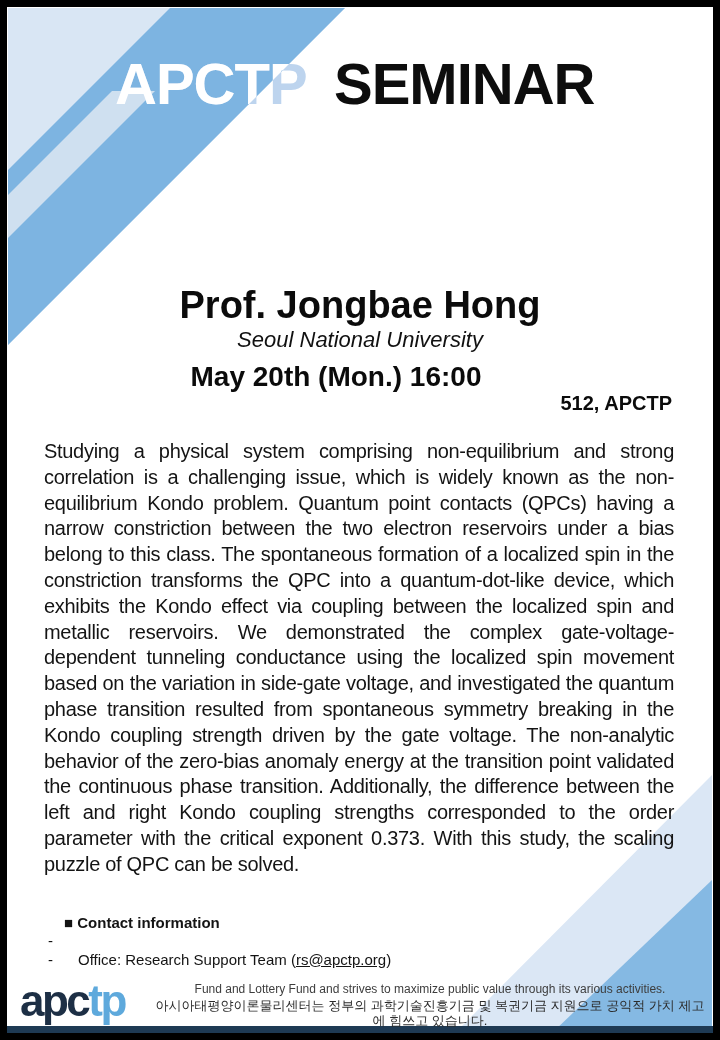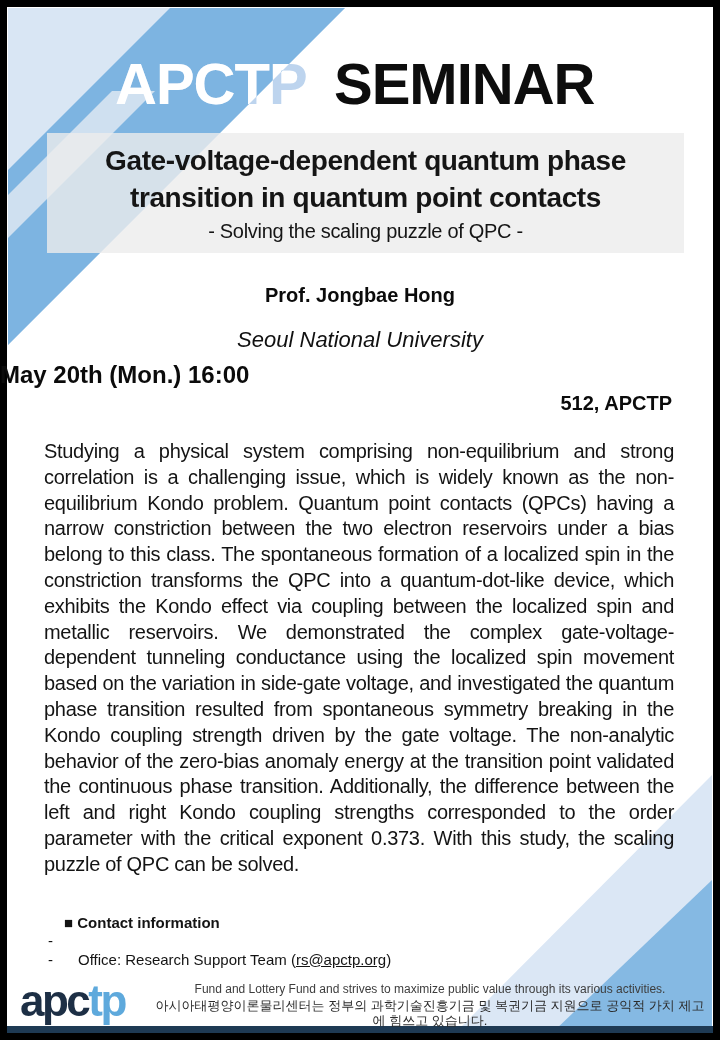--- a/index.html
+++ b/index.html
@@ -8,23 +8,23 @@
   .panel{position:absolute;left:7px;top:7px;width:706px;height:1026px;background:#ffffff;}
   .abs{position:absolute;}
   svg.deco{position:absolute;left:0;top:0;}
 
   .banner{left:47px;top:133px;width:637px;height:120px;background:rgba(236,236,236,0.80);
           text-align:center;color:#151515;}
   .banner .t1{margin-top:9px;font-size:28px;font-weight:bold;line-height:37px;letter-spacing:-0.4px;}
   .banner .t2{font-size:28px;font-weight:bold;line-height:37px;letter-spacing:-0.4px;}
   .banner .sub{font-size:20px;line-height:31px;letter-spacing:-0.3px;}
 
-  .speaker{left:0;top:284px;width:720px;text-align:center;font-size:20px;font-weight:bold;color:#0b0b0b;}
+  .speaker{left:0;top:284px;width:720px;text-align:center;font-size:38px;font-weight:bold;color:#0b0b0b;}
   .affil{left:0;top:327px;width:720px;text-align:center;font-size:22px;font-style:italic;color:#111;}
-  .when{left:0;top:361px;width:672px;text-align:left;font-size:24px;font-weight:bold;color:#0b0b0b;}
+  .when{left:0;top:361px;width:672px;text-align:center;font-size:28px;font-weight:bold;color:#0b0b0b;}
   .where{left:0;top:392px;width:672px;text-align:right;font-size:20px;font-weight:bold;color:#0b0b0b;}
 
   .abstract{left:44px;top:439px;width:630px;font-size:20px;line-height:25.8px;
             letter-spacing:-0.3px;text-align:justify;color:#141414;}
 
   .contact{left:44px;top:913px;width:500px;color:#141414;}
   .contact .head{font-size:15px;font-weight:bold;line-height:19px;margin-left:20px;}
   .contact .row{font-size:15px;line-height:18.5px;display:flex;}
   .contact .dash{width:30px;padding-left:4px;}
   .contact a{text-decoration:underline;}
@@ -60,25 +60,20 @@
     <polygon points="712,775 712,1033 455,1033" fill="#dbe7f5"></polygon>
     <polygon points="712,880 712,1033 552,1033" fill="#85b9e3"></polygon>
 
     <rect x="7" y="1026" width="706" height="7" fill="#1e3a54"></rect>
 
     <text x="115" y="104" font-family="Liberation Sans, sans-serif" font-size="58" font-weight="bold" letter-spacing="-1" fill="#bdd4ee">APCTP</text>
     <text x="115" y="104" font-family="Liberation Sans, sans-serif" font-size="58" font-weight="bold" letter-spacing="-1" fill="#ffffff" clip-path="url(#bandclip)">APCTP</text>
     <text x="334" y="104" font-family="Liberation Sans, sans-serif" font-size="58" font-weight="bold" letter-spacing="-1" fill="#0d0d0d">SEMINAR</text>
   </svg>
 
-  <div class="abs banner">
-    <div class="t1">Gate-voltage-dependent quantum phase</div>
-    <div class="t2">transition in quantum point contacts</div>
-    <div class="sub">- Solving the scaling puzzle of QPC -</div>
-  </div>
 
   <div class="abs speaker">Prof. Jongbae Hong</div>
   <div class="abs affil">Seoul National University</div>
   <div class="abs when">May 20th (Mon.) 16:00</div>
   <div class="abs where">512, APCTP</div>
 
   <div class="abs abstract">Studying a physical system comprising non-equilibrium and strong correlation is a challenging issue, which is widely known as the non-equilibrium Kondo problem. Quantum point contacts (QPCs) having a narrow constriction between the two electron reservoirs under a bias belong to this class. The spontaneous formation of a localized spin in the constriction transforms the QPC into a quantum-dot-like device, which exhibits the Kondo effect via coupling between the localized spin and metallic reservoirs. We demonstrated the complex gate-voltage-dependent tunneling conductance using the localized spin movement based on the variation in side-gate voltage, and investigated the quantum phase transition resulted from spontaneous symmetry breaking in the Kondo coupling strength driven by the gate voltage. The non-analytic behavior of the zero-bias anomaly energy at the transition point validated the continuous phase transition. Additionally, the difference between the left and right Kondo coupling strengths corresponded to the order parameter with the critical exponent 0.373. With this study, the scaling puzzle of QPC can be solved.</div>
 
   <div class="abs contact">
     <div class="head">■ Contact information</div>

